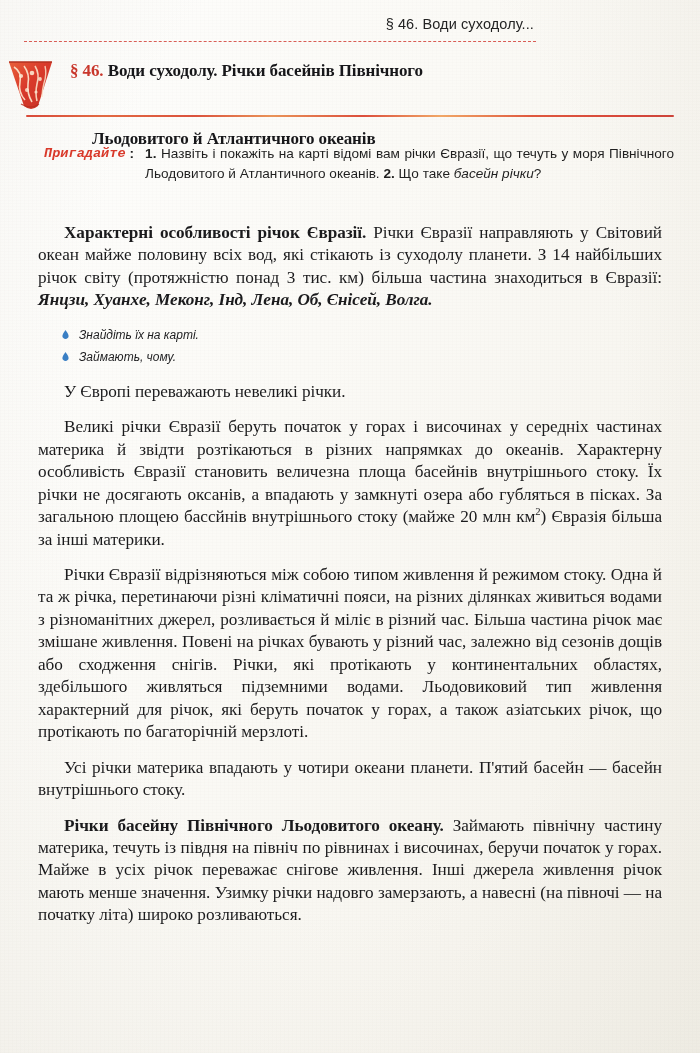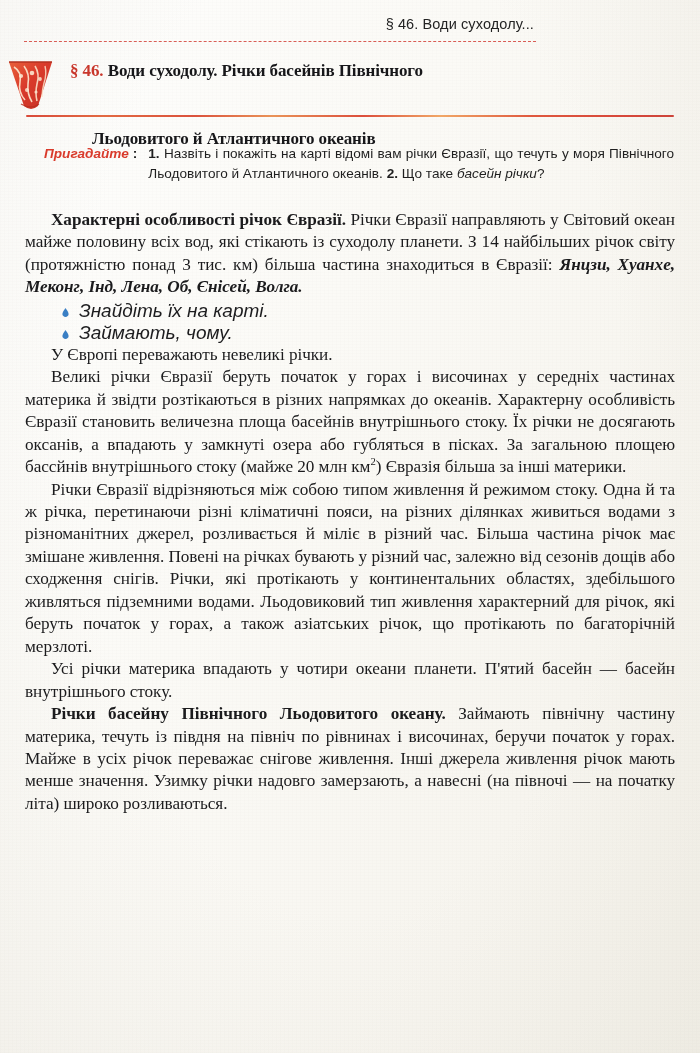--- a/index.html
+++ b/index.html
@@ -124,20 +124,21 @@
     display: flex;
     align-items: flex-start;
   }
   .recall-label {
     color: #d93a2b;
     font-weight: bold;
     font-style: italic;
     white-space: nowrap;
     flex: 0 0 auto;
     padding-right: 4px;
+    font-family: Liberation Mono, monospace;
   }
   .recall-colon {
     color: #1f1f1f;
     font-weight: bold;
     font-style: normal;
     flex: 0 0 auto;
     padding-right: 11px;
   }
   .recall-body {
     flex: 1 1 auto;
@@ -147,21 +148,21 @@
   .recall-body i { font-style: italic; }
 
   
   .body-col {
     position: absolute;
     left: 25px;
     top: 209px;
     width: 650px;
   }
   p.para {
-    margin: 0;
+    margin: 13px;
     text-indent: 26px;
     text-align: justify;
     font-size: 17.2px;
     line-height: 22.45px;
     color: #1b1b1d;
     letter-spacing: -0.05px;
     -webkit-hyphens: manual;
     hyphens: manual;
   }
   p.para .lead {
@@ -173,21 +174,21 @@
   }
 
   
   .note-line {
     display: flex;
     align-items: baseline;
     margin: 1px 0 1px 0;
     padding-left: 37px;
     font-family: "Liberation Sans", "DejaVu Sans", sans-serif;
     font-style: italic;
-    font-size: 19px;
+    font-size: 12px;
     line-height: 21px;
     color: #1d1d1f;
   }
   .drop-icon {
     flex: 0 0 auto;
     width: 7px;
     height: 9px;
     margin-right: 10px;
     position: relative;
     top: 0px;

